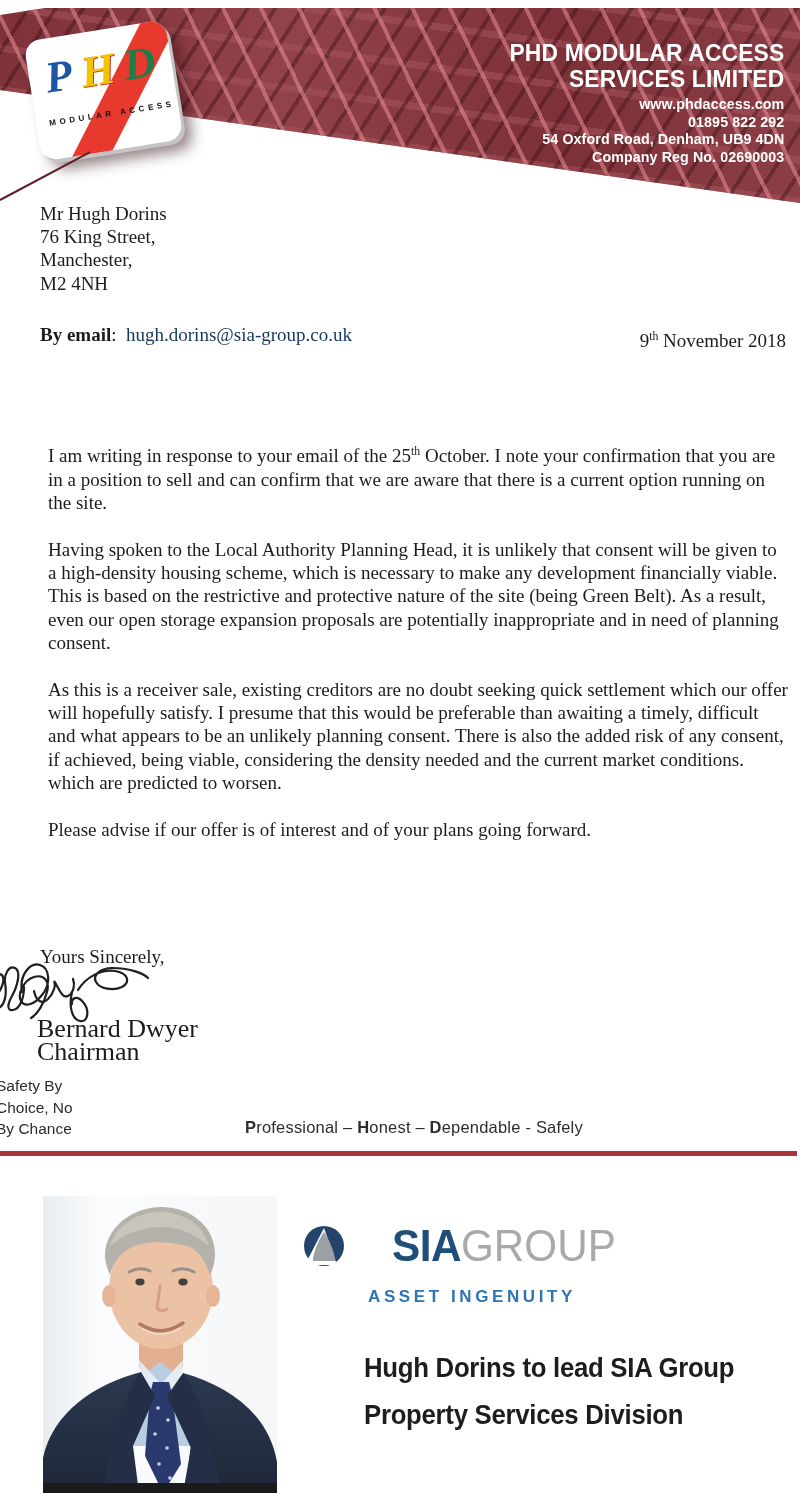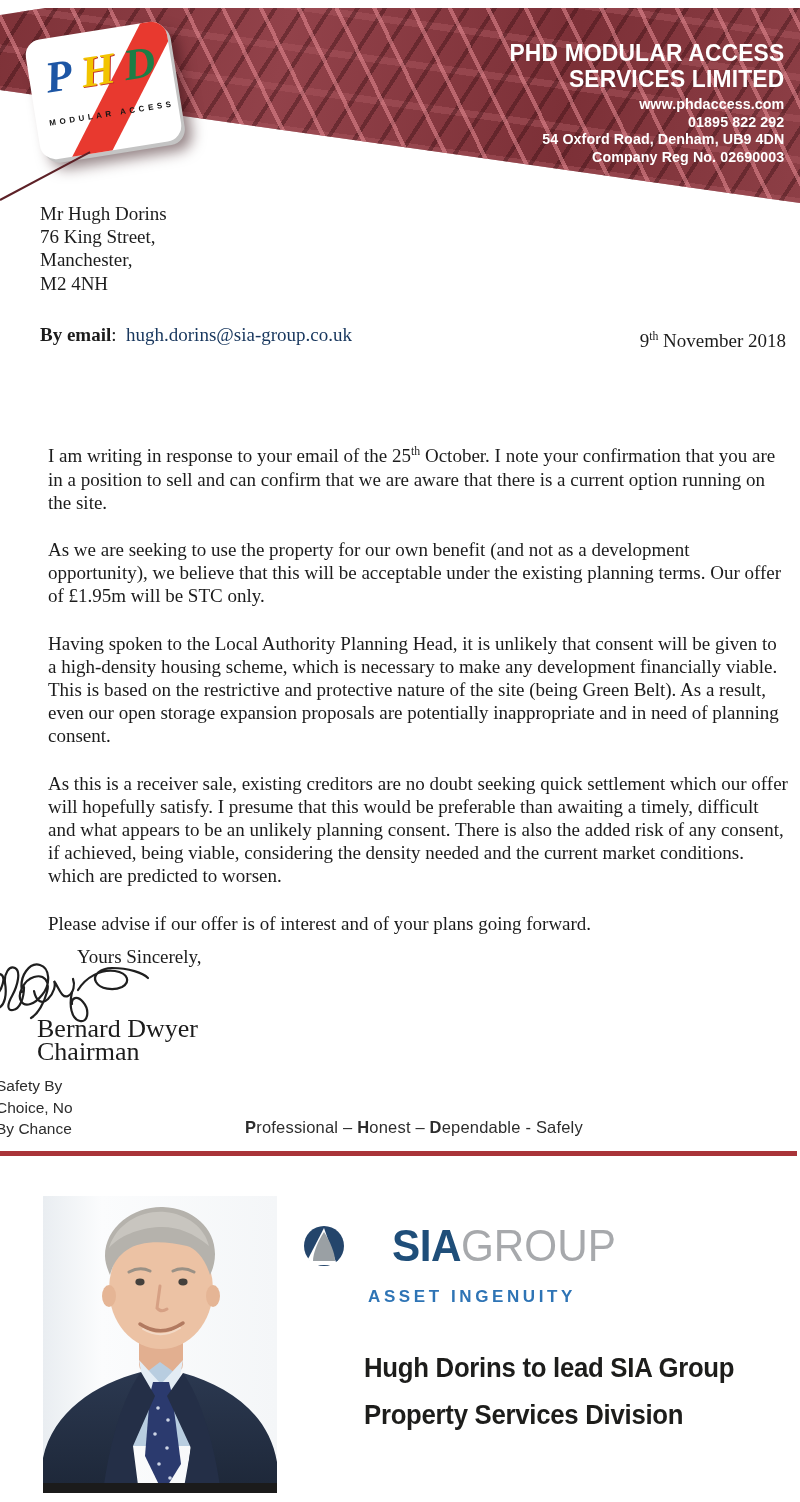--- a/index.html
+++ b/index.html
@@ -52,21 +52,21 @@
   .recipient { position:absolute; left:40px; top:202px; font-size:19px; line-height:23.2px; }
   .date-line { position:absolute; right:14px; top:282px; font-size:19px;margin-top:48px; }
   sup { font-size:0.62em; }
   .byemail { position:absolute; left:40px; top:324px; font-size:19px; }
   .byemail .lbl { font-weight:bold; }
   .email-link { color:#17365d; cursor:pointer; }
   .salutation { position:absolute; left:40px; top:378px; font-size:19px; line-height:23.2px; }
   .subject { font-weight:bold; }
   .paras { position:absolute; left:40px; top:440px; width:748px; font-size:19px; line-height:23.2px; }
   .paras p { margin:0 0 24px 8px; }
-  .closing { position:absolute; left:40px; top:946px; font-size:19px;margin-left:37px; }
+  .closing { position:absolute; left:40px; top:946px; font-size:19px; }
   .signature { position:absolute; left:-12px; top:958px; }
   .signatory { position:absolute; left:37px; top:1017px; font-size:26px; line-height:23px; }
 
   
   .tagline {
     position:absolute; left:-4px; top:1075px;
     font-family:"Liberation Sans", sans-serif; font-size:15.5px; line-height:21.5px; color:#2d2d2d;
   }
   .slogan {
     position:absolute; left:245px; top:1118px;
@@ -135,21 +135,20 @@
     <span>9</span><sup>th</sup><span> November 2018</span>
   </div>
 
   <div class="byemail">
     <span class="lbl">By email</span><span style="white-space:pre;">:  </span><a class="email-link">hugh.dorins@sia-group.co.uk</a>
   </div>
 
 
   <div class="paras">
     <p><span>I am writing in response to your email of the 25</span><sup>th</sup><span> October. I note your confirmation that you are in a position to sell and can confirm that we are aware that there is a current option running on the site.</span></p>
-    <p>As we are seeking to use the property for our own benefit (and not as a development opportunity), we believe that this will be acceptable under the existing planning terms. Our offer of £1.95m will be STC only.</p>
     <p>Having spoken to the Local Authority Planning Head, it is unlikely that consent will be given to a high-density housing scheme, which is necessary to make any development financially viable. This is based on the restrictive and protective nature of the site (being Green Belt). As a result, even our open storage expansion proposals are potentially inappropriate and in need of planning consent.</p>
     <p>As this is a receiver sale, existing creditors are no doubt seeking quick settlement which our offer will hopefully satisfy. I presume that this would be preferable than awaiting a timely, difficult and what appears to be an unlikely planning consent. There is also the added risk of any consent, if achieved, being viable, considering the density needed and the current market conditions. which are predicted to worsen.</p>
     <p>Please advise if our offer is of interest and of your plans going forward.</p>
   </div>
 
   <div class="closing">Yours Sincerely,</div>
 
   <svg class="signature" width="170" height="70" viewBox="0 0 170 70">
     <g fill="none" stroke="#1f1f1f" stroke-width="2.2" stroke-linecap="round">
       <path d="M3 44 C-1 30 5 14 12 16 C19 18 14 32 7 39 C2 44 3 52 10 50 C17 48 19 36 17 25 C16 16 21 7 27 10 C33 13 30 27 24 38 C20 45 18 53 25 52 C32 51 36 40 36 29"></path>

